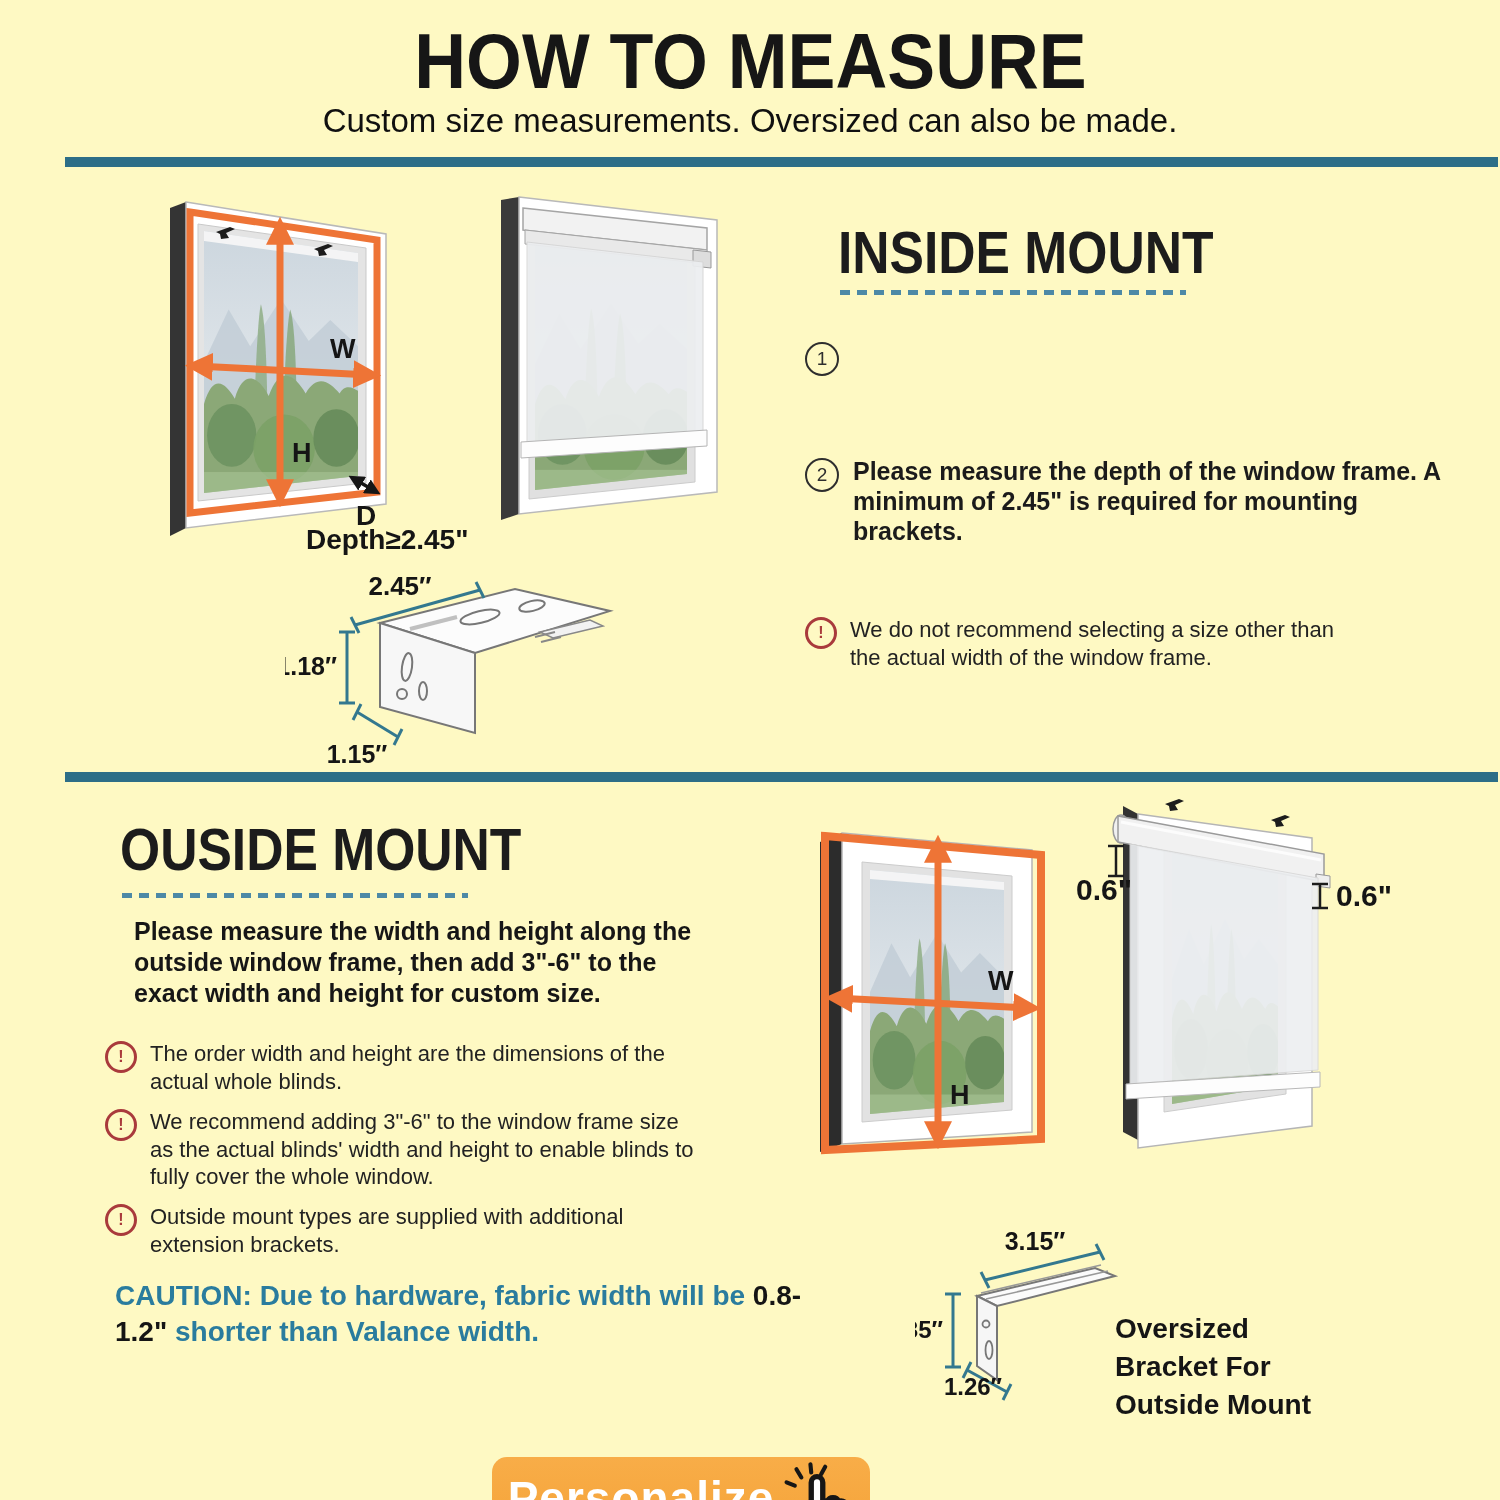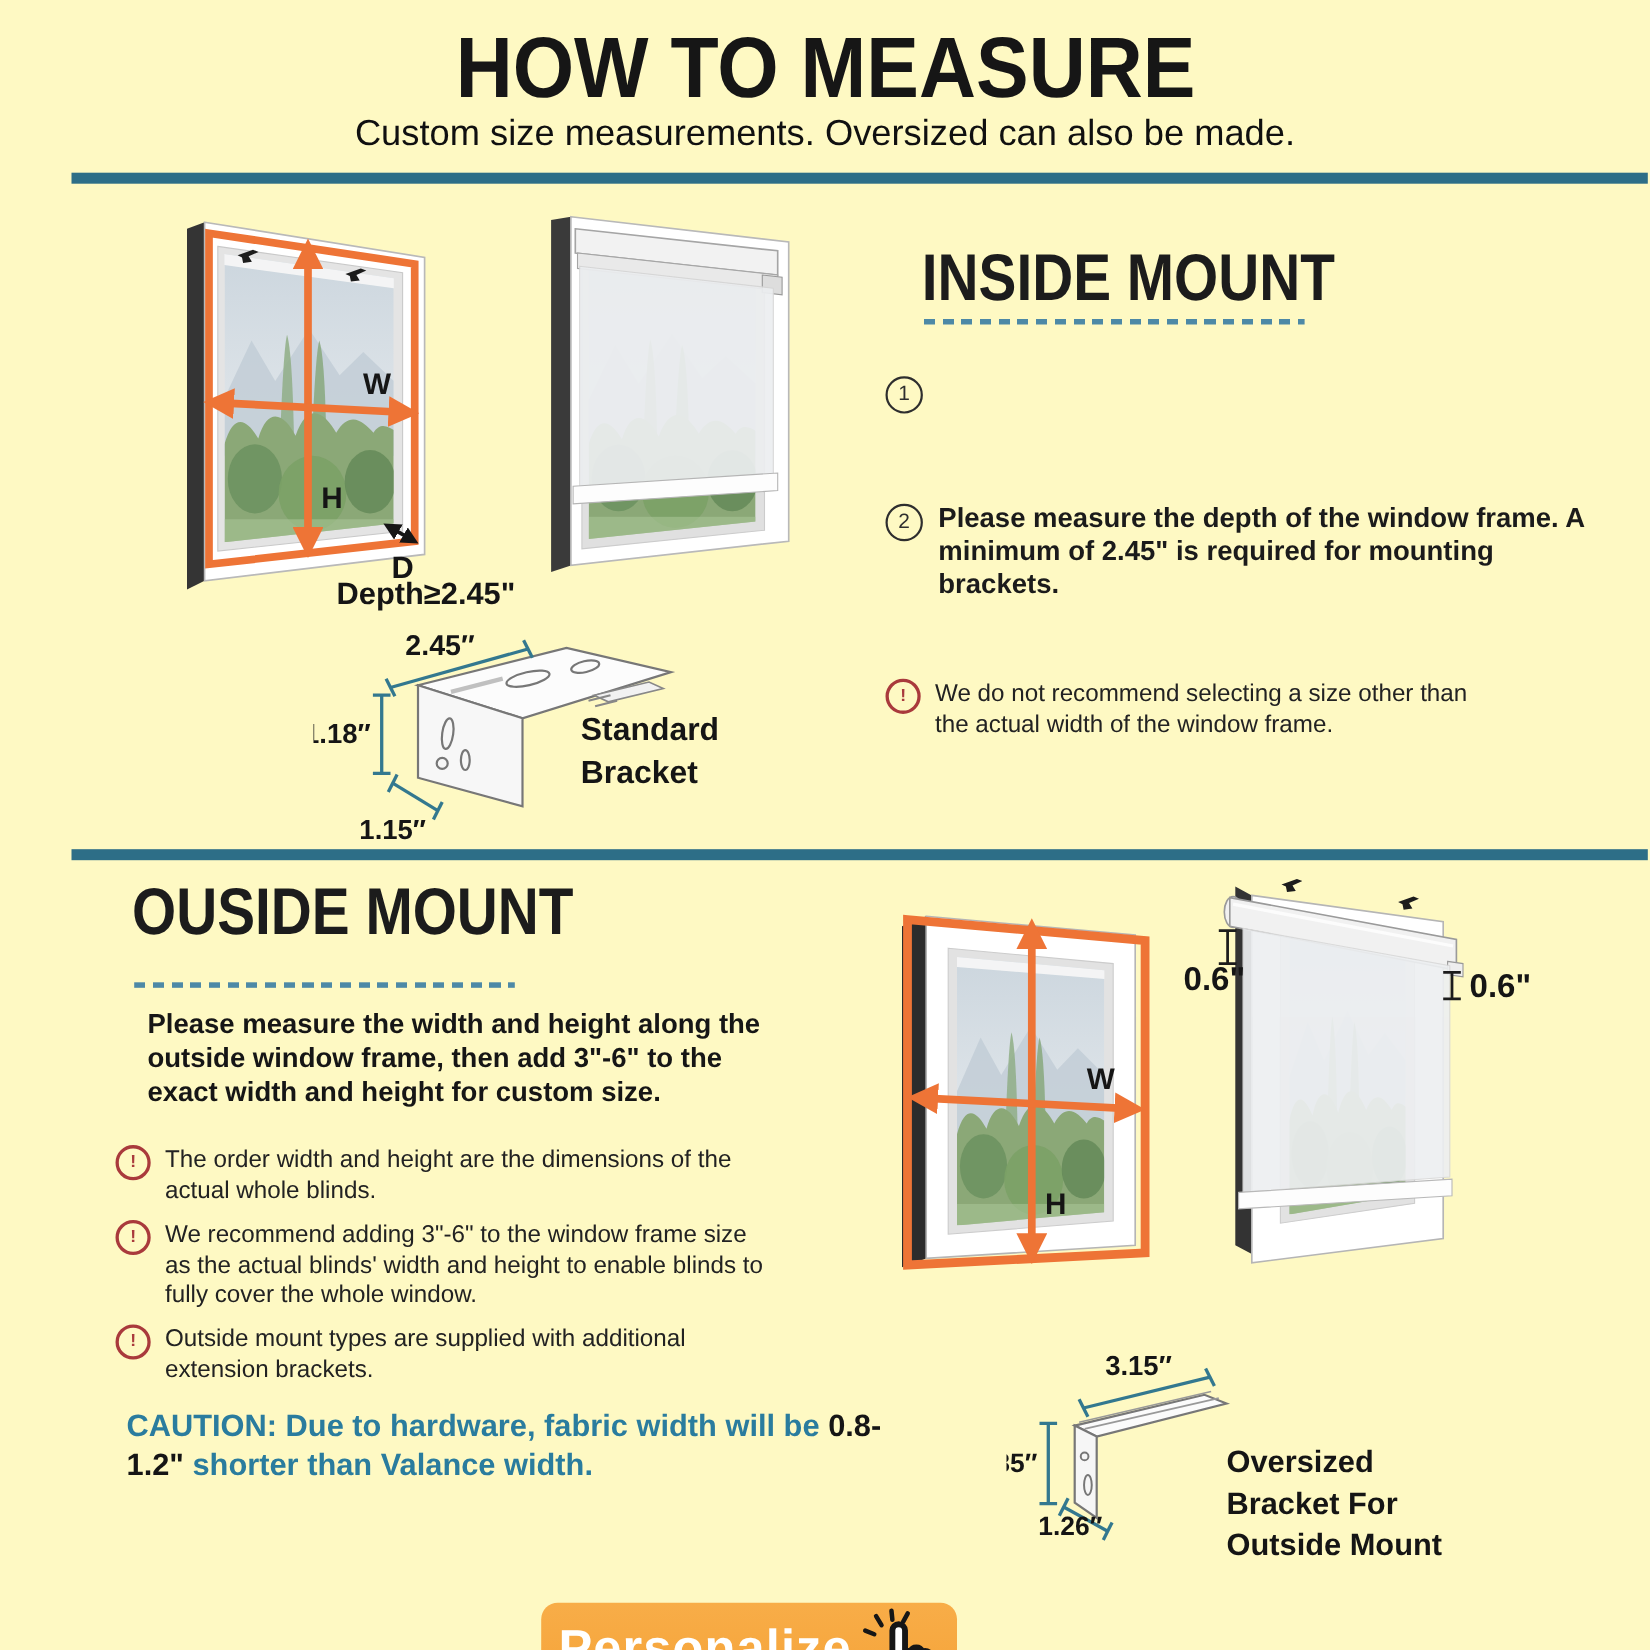--- a/index.html
+++ b/index.html
@@ -132,45 +132,41 @@
       <line x1="54" y1="67" x2="70" y2="67"></line>
         <line x1="54" y1="138" x2="70" y2="138"></line>
       <line x1="72" y1="147" x2="113" y2="172"></line>
       <line x1="68" y1="155" x2="76" y2="139"></line>
         <line x1="109" y1="180" x2="117" y2="164"></line>
     </g>
     <text x="115" y="30" font-size="26" font-weight="bold" fill="#151515" text-anchor="middle">2.45″</text>
     <text x="52" y="110" font-size="25" font-weight="bold" fill="#151515" text-anchor="end">1.18″</text>
     <text x="72" y="198" font-size="25" font-weight="bold" fill="#151515" text-anchor="middle">1.15″</text>
   </svg>
-  <div class="abs bracketlabel" style="left:528px;top:645px">
-    <div>Standard</div>
-    <div>Bracket</div>
-  </div>
 
   <div class="abs h2" style="left:838px;top:218px"><span class="cond">INSIDE MOUNT</span></div>
   <div class="abs dashed" style="left:840px;top:290px;width:346px"></div>
 
   <div class="abs point" style="left:805px;top:340px;width:520px">
     <span class="pnum">1</span>
   </div>
 
   <div class="abs point" style="left:805px;top:456px;width:640px">
     <span class="pnum">2</span>
     <span class="ptext" style="width:600px"><span>Please measure the depth of the window frame. A minimum of </span><span style="font-weight:700">2.45"</span><span> is required for mounting brackets.</span></span>
   </div>
 
   <div class="abs warnrow" style="left:805px;top:616px;width:560px">
     <span class="warnic">!</span>
     <span class="notetext" style="width:520px">We do not recommend selecting a size other than the actual width of the window frame.</span>
   </div>
 
   <div class="abs divider" style="top:772px"></div>
 
-  <div class="abs h2" style="left:120px;top:794px"><span class="cond">OUSIDE MOUNT</span></div>
+  <div class="abs h2" style="left:120px;top:815px"><span class="cond">OUSIDE MOUNT</span></div>
   <div class="abs dashed" style="left:122px;top:893px;width:346px"></div>
 
   <div class="abs intro" style="left:134px;top:916px;width:585px"><span>Please measure the width and height along the outside window frame, then add </span><span style="font-weight:700">3"-6"</span><span> to the exact width and height for custom size.</span></div>
 
   <div class="abs warnrow" style="left:105px;top:1040px;width:600px">
     <span class="warnic">!</span>
     <span class="bullettext" style="width:560px">The order width and height are the dimensions of the actual whole blinds.</span>
   </div>
   <div class="abs warnrow" style="left:105px;top:1108px;width:600px">
     <span class="warnic">!</span>

